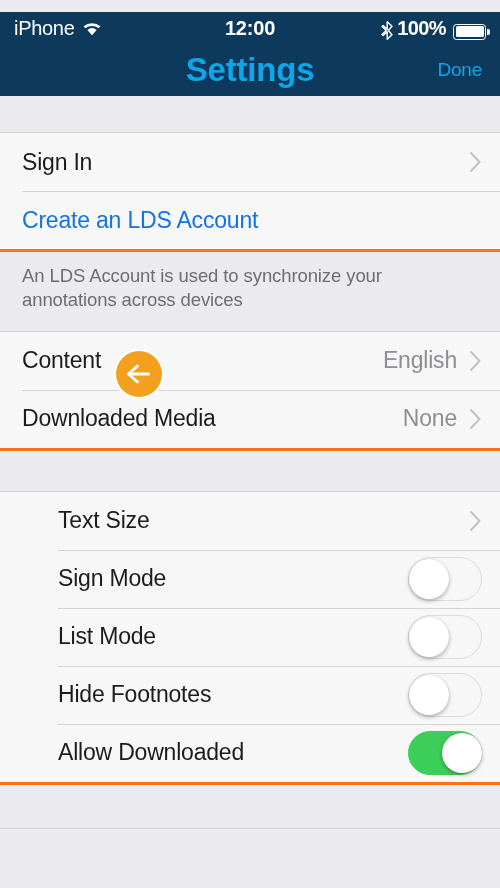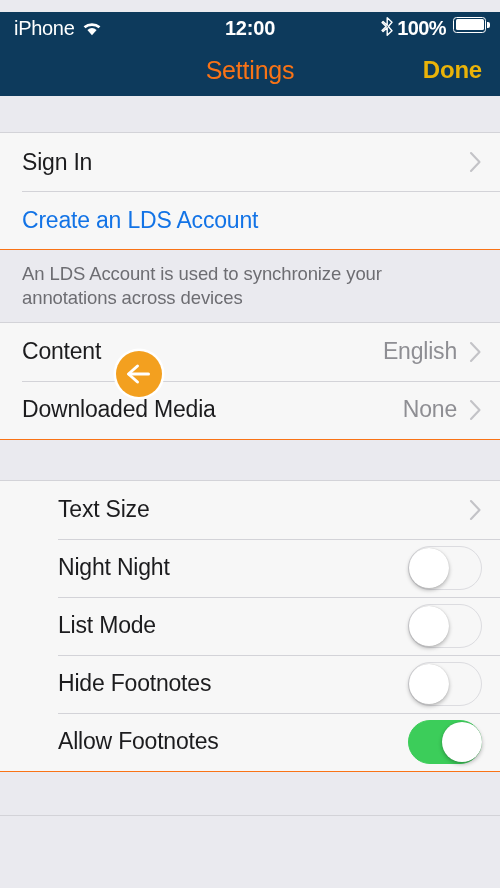--- a/index.html
+++ b/index.html
@@ -44,21 +44,21 @@
   }
   .sb-center {
     flex: 0 0 auto;
     font-weight: bold;
     font-size: 20px;
     letter-spacing: -0.2px;
   }
   .sb-right {
     flex: 1 1 0;
     display: flex;
-    align-items: flex-start;
+    align-items: flex-end;
     justify-content: flex-end;
     gap: 4px;
   }
   .carrier {
     font-size: 20px;
     letter-spacing: -0.3px;
   }
   .wifi-icon svg { display: block; }
   .bt-icon svg { display: block; }
   .batt-pct {
@@ -96,50 +96,50 @@
   .navbar {
     height: 52px;
     background: #0d3a5c;
     position: relative;
     display: flex;
     align-items: center;
     justify-content: center;
     box-sizing: border-box;
   }
   .nav-title {
-    color: #f97316;
-    font-size: 25px;
-    font-weight: normal;
+    color: #0ea5e9;
+    font-size: 33px;
+    font-weight: bold;
     letter-spacing: -0.2px;
   }
   .nav-right {
     position: absolute;
     right: 18px;
     top: 50%;
     transform: translateY(-50%);
-    color: #eab308;
-    font-size: 24px;
-    font-weight: bold;
+    color: #0ea5e9;
+    font-size: 19px;
+    font-weight: normal;
     letter-spacing: -0.2px;
     cursor: pointer;
   }
 
   
   .table {
     background: #eaeaef;
   }
   .gap {
     background: #eaeaef;
     border-bottom: 1px solid #d3d3d8;
   }
   .gap.no-border { border-bottom: none; }
   .section {
     background: #f7f7f7;
     border-top: 1px solid #d3d3d8;
-    border-bottom: 1px solid #f97316;
+    border-bottom: 3px solid #f97316;
   }
   .row {
     position: relative;
     height: 58px;
     display: flex;
     align-items: center;
     padding: 0 18px 0 22px;
     box-sizing: border-box;
     background: #f7f7f7;
     cursor: pointer;
@@ -174,21 +174,21 @@
     width: 13px;
     height: 22px;
     flex: 0 0 auto;
     display: block;
   }
   .chevron svg { display: block; }
 
   
   .footer-note {
     background: #eaeaef;
-    padding: 12px 22px 11px 22px;
+    padding: 12px 22px 18px 22px;
     font-size: 18.5px;
     line-height: 1.32;
     color: #6d6d72;
     letter-spacing: -0.1px;
     border-bottom: 1px solid #d3d3d8;
   }
 
   
   .switch {
     position: relative;
@@ -319,42 +319,42 @@
       <div class="row">
         <span class="row-label">Text Size</span>
         <span class="row-spacer"></span>
         <span class="chevron">
           <svg width="13" height="22" viewBox="0 0 13 22">
             <path d="M2 2 L10.5 11 L2 20" fill="none" stroke="#c3c3c7" stroke-width="2.1" stroke-linecap="round" stroke-linejoin="round"></path>
           </svg>
         </span>
       </div>
       <div class="row">
-        <span class="row-label">Night Night</span>
+        <span class="row-label">Sign Mode</span>
         <span class="row-spacer"></span>
         <span class="switch off">
             <span class="knob"></span>
           </span>
       </div>
       <div class="row">
         <span class="row-label">List Mode</span>
         <span class="row-spacer"></span>
         <span class="switch off">
             <span class="knob"></span>
           </span>
       </div>
       <div class="row">
         <span class="row-label">Hide Footnotes</span>
         <span class="row-spacer"></span>
         <span class="switch off">
             <span class="knob"></span>
           </span>
       </div>
       <div class="row">
-        <span class="row-label">Allow Footnotes</span>
+        <span class="row-label">Allow Downloaded</span>
         <span class="row-spacer"></span>
         <span class="switch on">
             <span class="knob"></span>
           </span>
       </div>
     </div>
 
     <div class="gap" style="height:43px;"></div>
 
 

